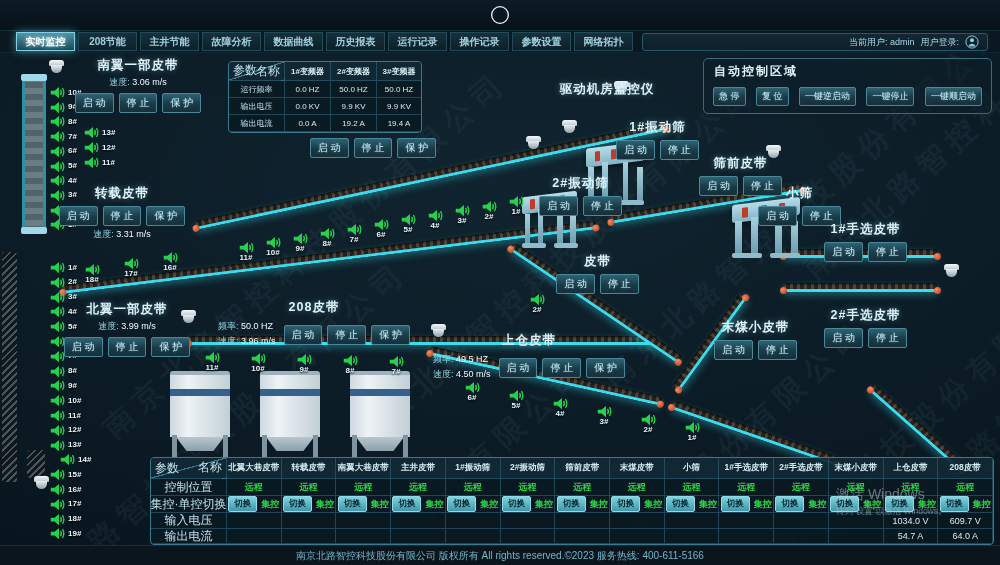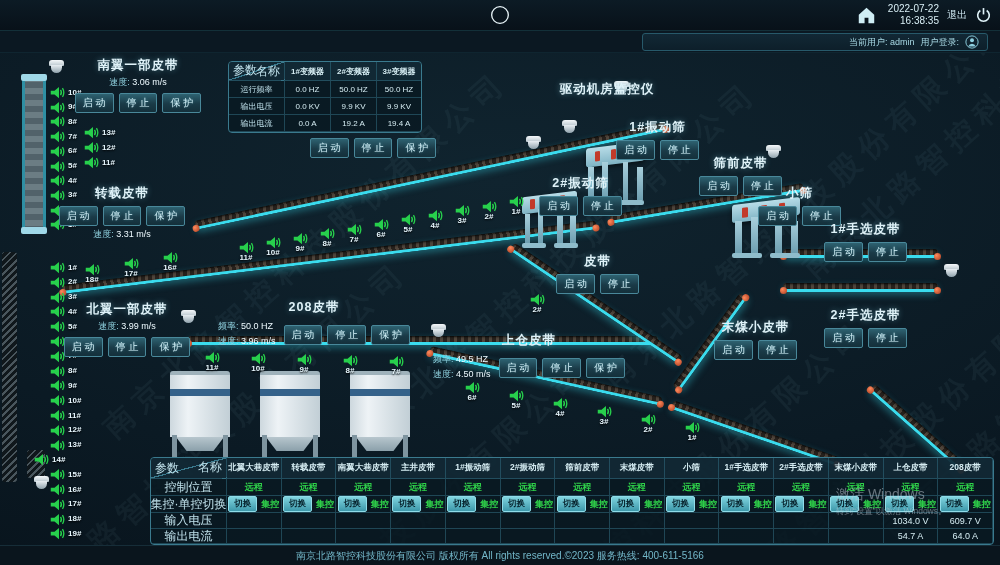--- a/index.html
+++ b/index.html
@@ -107,55 +107,59 @@
 
 <div id="page">
 
   <div id="hdr">
     <span>
       <svg width="20" height="20" viewBox="0 0 24 24">
           <circle cx="12" cy="12" r="10" fill="none" stroke="#e8f4f8" stroke-width="1.6"></circle>
           <path d="M12 3 a9 9 0 0 0 0 18 a4.5 4.5 0 0 1 0 -18" fill="#e8f4f8"></path>
         </svg>
     </span>
-    <div class="hright">
-      <span style="margin-right:4px;">
-        <svg width="19" height="17" viewBox="0 0 24 22">
-            <path d="M2 10 L12 1 L22 10 V21 H14.5 V14 H9.5 V21 H2 Z" fill="#cfeef5"></path>
-          </svg>
-      </span>
-      <div class="dt">
-        <div>2022-07-22</div>
-        <div>16:38:35</div>
-      </div>
-      <span class="logout">退出</span>
-      <span>
-        <svg width="17" height="17" viewBox="0 0 24 24">
-            <path d="M7.5 5 a8.2 8.2 0 1 0 9 0" fill="none" stroke="#dff2f8" stroke-width="2.3"></path>
-            <line x1="12" y1="1.5" x2="12" y2="10.5" stroke="#dff2f8" stroke-width="2.3"></line>
-          </svg>
-      </span>
-    </div>
   </div>
 
   <div id="tabbar">
+    <div id="tabs" style="display:flex;">
+        <div class="tab active">实时监控</div>
+        <div class="tab">208节能</div>
+        <div class="tab">主井节能</div>
+        <div class="tab">故障分析</div>
+        <div class="tab">数据曲线</div>
+        <div class="tab">历史报表</div>
+        <div class="tab">运行记录</div>
+        <div class="tab">操作记录</div>
+        <div class="tab">参数设置</div>
+        <div class="tab">网络拓扑</div>
+      </div>
     <div id="userbar">
       <span>当前用户: admin</span>
       <span>用户登录:</span>
       <span>
         <svg width="14" height="14" viewBox="0 0 24 24">
             <circle cx="12" cy="12" r="10.5" fill="none" stroke="#8fd2e2" stroke-width="1.6"></circle>
             <circle cx="12" cy="9" r="3.4" fill="#8fd2e2"></circle>
             <path d="M5.5 19.5 a7 7 0 0 1 13 0 Z" fill="#8fd2e2"></path>
           </svg>
       </span>
     </div>
   </div>
 
   <div id="scene">
+    <div id="autoPanel">
+      <div class="ap-title">自动控制区域</div>
+      <div class="ap-btns" id="autoBtns">
+          <div class="btn">急 停</div>
+          <div class="btn">复 位</div>
+          <div class="btn">一键逆启动</div>
+          <div class="btn">一键停止</div>
+          <div class="btn">一键顺启动</div>
+        </div>
+    </div>
     <div id="invTable" class="dtable">
         <div class="c corner">
           <div class="ct">名称</div>
           <div class="cb">参数</div>
         </div>
         <div class="c hd">1#变频器</div>
         <div class="c hd">2#变频器</div>
         <div class="c hd">3#变频器</div>
         <div class="c rl">运行频率</div>
         <div class="c white">0.0 HZ</div>
@@ -700,21 +704,21 @@
       <div class="spk r" style="left: 50px; top: 384.6px;">
         <span>
           <svg width="15" height="13" viewBox="0 0 20 17">
             <polygon points="1,6 6,6 12,1 12,16 6,11 1,11" fill="#27d04c"></polygon>
             <path d="M14 5 Q16.5 8.5 14 12" stroke="#27d04c" stroke-width="1.8" fill="none"></path>
             <path d="M16.6 2.6 Q20.2 8.5 16.6 14.4" stroke="#27d04c" stroke-width="1.8" fill="none"></path>
           </svg>
         </span>
         <div class="lb">13#</div>
       </div>
-      <div class="spk r" style="left: 34px; top: 399.4px;">
+      <div class="spk r" style="left: 60px; top: 399.4px;">
         <span>
           <svg width="15" height="13" viewBox="0 0 20 17">
             <polygon points="1,6 6,6 12,1 12,16 6,11 1,11" fill="#27d04c"></polygon>
             <path d="M14 5 Q16.5 8.5 14 12" stroke="#27d04c" stroke-width="1.8" fill="none"></path>
             <path d="M16.6 2.6 Q20.2 8.5 16.6 14.4" stroke="#27d04c" stroke-width="1.8" fill="none"></path>
           </svg>
         </span>
         <div class="lb">14#</div>
       </div>
       <div class="spk r" style="left: 50px; top: 414.2px;">

